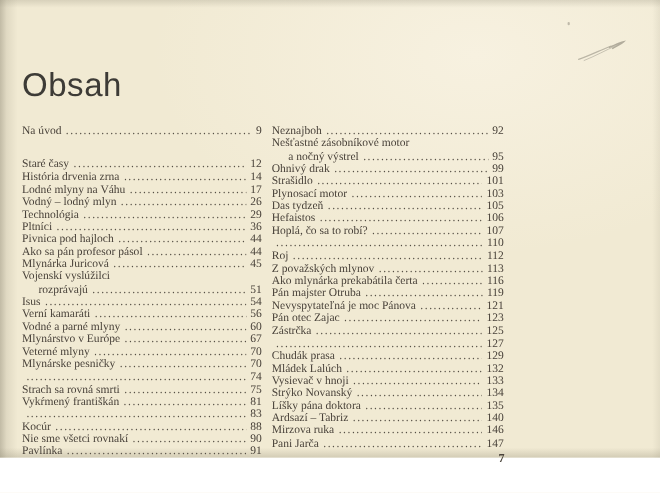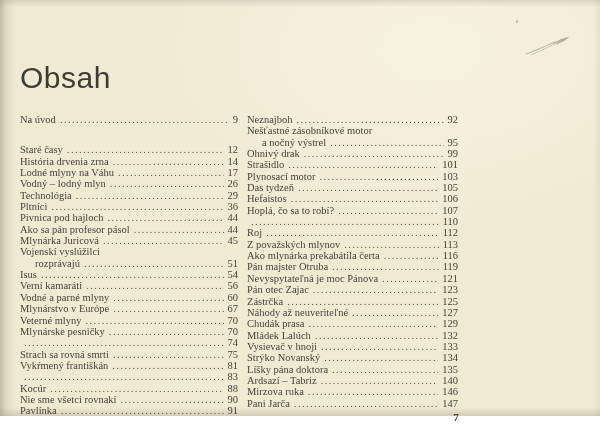--- a/index.html
+++ b/index.html
@@ -269,21 +269,20 @@
           <span class="toc-label">Pán otec Zajac</span>
           <span class="dots">............................................................................................................................................</span>
           <span class="toc-page">123</span>
         </div>
         <div class="toc-row">
           <span class="toc-label">Zástrčka</span>
           <span class="dots">............................................................................................................................................</span>
           <span class="toc-page">125</span>
         </div>
         <div class="toc-row">
-          <span class="toc-label">Náhody až neuveriteľné</span>
           <span class="dots">............................................................................................................................................</span>
           <span class="toc-page">127</span>
         </div>
         <div class="toc-row">
           <span class="toc-label">Chudák prasa</span>
           <span class="dots">............................................................................................................................................</span>
           <span class="toc-page">129</span>
         </div>
         <div class="toc-row">
           <span class="toc-label">Mládek Lalúch</span>

